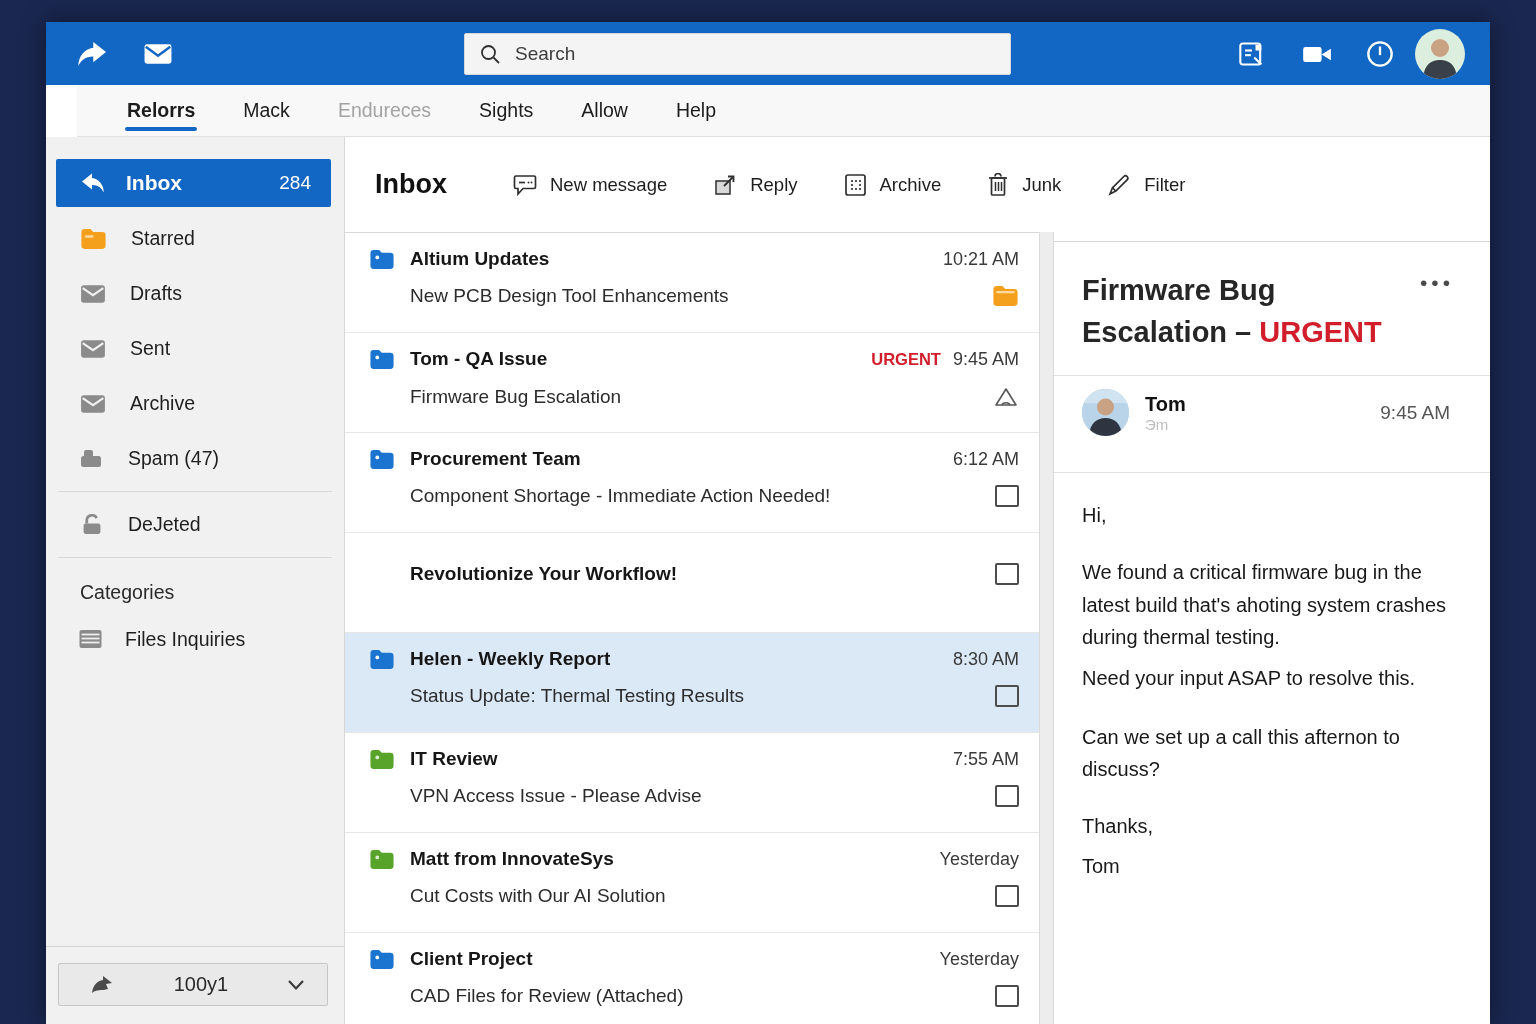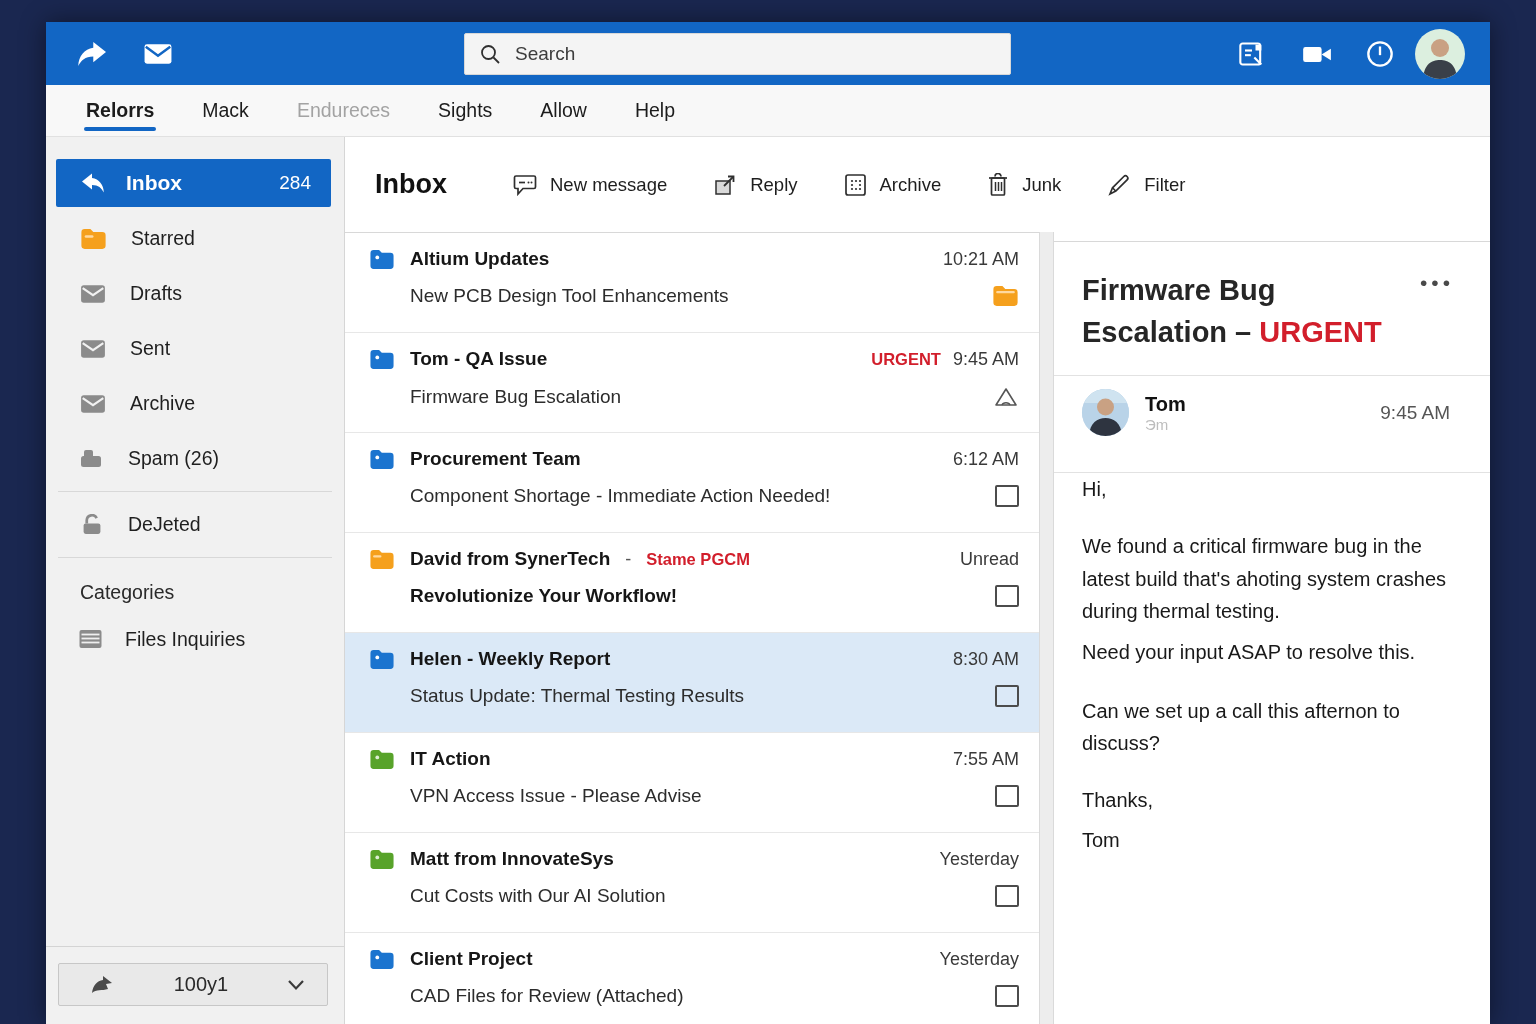--- a/index.html
+++ b/index.html
@@ -19,21 +19,21 @@
                display:flex; align-items:center; padding:0 14px; gap:14px; }
   .searchbox input { border:none; outline:none; background:transparent; flex:1;
                      font-size:19px; color:#2d2d2d; font-family:"Liberation Sans",sans-serif; }
   .searchbox input::placeholder { color:#3c3c3c; opacity:1; }
   .tb-card { left:1192px; } .tb-video { left:1256px; } .tb-info { left:1320px; }
   .avatar-top { position:absolute; left:1369px; top:7px; width:50px; height:50px;
                 border-radius:50%; background:#dcefdf; overflow:hidden; cursor:pointer; }
 
   
   .menubar { height:52px; background:#f8f8f8; border-bottom:1px solid #e1e1e1;
-             display:flex; align-items:stretch; padding-left:16px; }
+             display:flex; align-items:stretch; padding-left:26px;margin-left:31px; }
   .menutab { position:relative; padding:0 24px; display:flex; align-items:center;
              font-size:19.5px; color:#1c1c1c; cursor:pointer; }
   .menutab.active { font-weight:bold; }
   .menutab.active::after { content:""; position:absolute; left:22px; right:22px; bottom:5px;
              height:4px; background:#1266c4; border-radius:2px; }
   .menutab.disabled { color:#a3a3a3; }
 
   
   .content { display:flex; height:887px; }
 
@@ -96,21 +96,21 @@
   .pane-subject .urgent { color:#d21e2b; }
   .more-btn { position:absolute; right:-4px; top:2px; font-size:21px; letter-spacing:4px;
               color:#4a4a4a; cursor:pointer; }
   .pane-div { border-top:1px solid #e2e2e2; margin:22px -40px 0 -28px; }
   .sender-row { display:flex; align-items:center; gap:16px; padding:13px 0 14px 0; }
   .avatar-tom { width:47px; height:47px; border-radius:50%; background:#b9d3e8;
                 overflow:hidden; flex:none; }
   .s-name { font-size:20px; font-weight:bold; color:#111; line-height:1.2; }
   .s-sub { font-size:15px; color:#bdbdbd; }
   .s-time { margin-left:auto; font-size:19px; color:#555; }
-  .body-text { font-size:20px; color:#191919; line-height:1.62;
+  .body-text { margin-top:26px; font-size:20px; color:#191919; line-height:1.62;
                max-width:372px; }
   .body-text p.p0 { margin-bottom:25px; }
   .body-text p.p1 { margin-bottom:8px; }
   .body-text p.p2 { margin-bottom:27px; }
   .body-text p.p3 { margin-bottom:24px; }
   .body-text p.p4 { margin-bottom:8px; }
 
   
   .ic { display:block; }
   .folder-blue { fill:#1b74cf; } .folder-orange { fill:#f5a01d; } .folder-green { fill:#58a32a; }
@@ -235,21 +235,21 @@
         <span>Archive</span>
       </div>
 
       <div class="side-item">
         <span>
           <svg class="ic" width="24" height="20" viewBox="0 0 24 20">
               <rect x="4" y="1" width="9" height="8" rx="2" fill="#8b8b8b"></rect>
               <rect x="1" y="7" width="20" height="11" rx="2.5" fill="#8b8b8b"></rect>
             </svg>
         </span>
-        <span>Spam (26)</span>
+        <span>Spam (47)</span>
       </div>
 
       <div class="side-div"></div>
 
       <div class="side-item">
         <span>
           <svg class="ic" width="24" height="21" viewBox="0 0 22 20">
               <path d="M6 9 V6 a5 5 0 0 1 9.5-2" stroke="#8b8b8b" stroke-width="2.6" fill="none"></path>
               <rect x="3" y="9" width="16" height="10" rx="2" fill="#8b8b8b"></rect>
             </svg>
@@ -431,34 +431,20 @@
             </div>
             <div class="row-bottom">
               <span class="subject">Component Shortage - Immediate Action Needed!</span>
               <span class="right-slot">
                   <span class="checkbox"></span>
                 </span>
             </div>
           </div>
 
           <div class="row">
-            <div class="row-top">
-              <span>
-                <svg class="ic" width="26" height="21" viewBox="0 0 24 20">
-                    <path class="folder-orange" d="M1 4 a3 3 0 0 1 3-3 h5.2 l2.6 2.6 H20 a3 3 0 0 1 3 3 V16 a3 3 0 0 1 -3 3 H4 a3 3 0 0 1 -3 -3 Z"></path>
-                    <rect x="3.5" y="6" width="8" height="2.2" rx="1.1" fill="#ffd9a0"></rect>
-                  </svg>
-              </span>
-              <span class="sender">David from SynerTech</span>
-              <span class="sender-sep">-</span>
-              <span class="sender-tag">Stame PGCM</span>
-              <span class="meta">
-                  <span class="time">Unread</span>
-                </span>
-            </div>
             <div class="row-bottom">
               <span class="subject bold">Revolutionize Your Workflow!</span>
               <span class="right-slot">
                   <span class="checkbox"></span>
                 </span>
             </div>
           </div>
 
           <div class="row selected">
             <div class="row-top">
@@ -482,21 +468,21 @@
           </div>
 
           <div class="row">
             <div class="row-top">
               <span>
                 <svg class="ic" width="26" height="21" viewBox="0 0 24 20">
                     <path class="folder-green" d="M1 4 a3 3 0 0 1 3-3 h5.2 l2.6 2.6 H20 a3 3 0 0 1 3 3 V16 a3 3 0 0 1 -3 3 H4 a3 3 0 0 1 -3 -3 Z"></path>
                     <circle cx="7.5" cy="8" r="1.8" fill="#fff" opacity=".8"></circle>
                   </svg>
               </span>
-              <span class="sender">IT Action</span>
+              <span class="sender">IT Review</span>
               <span class="meta">
                   <span class="time">7:55 AM</span>
                 </span>
             </div>
             <div class="row-bottom">
               <span class="subject">VPN Access Issue - Please Advise</span>
               <span class="right-slot">
                   <span class="checkbox"></span>
                 </span>
             </div>

